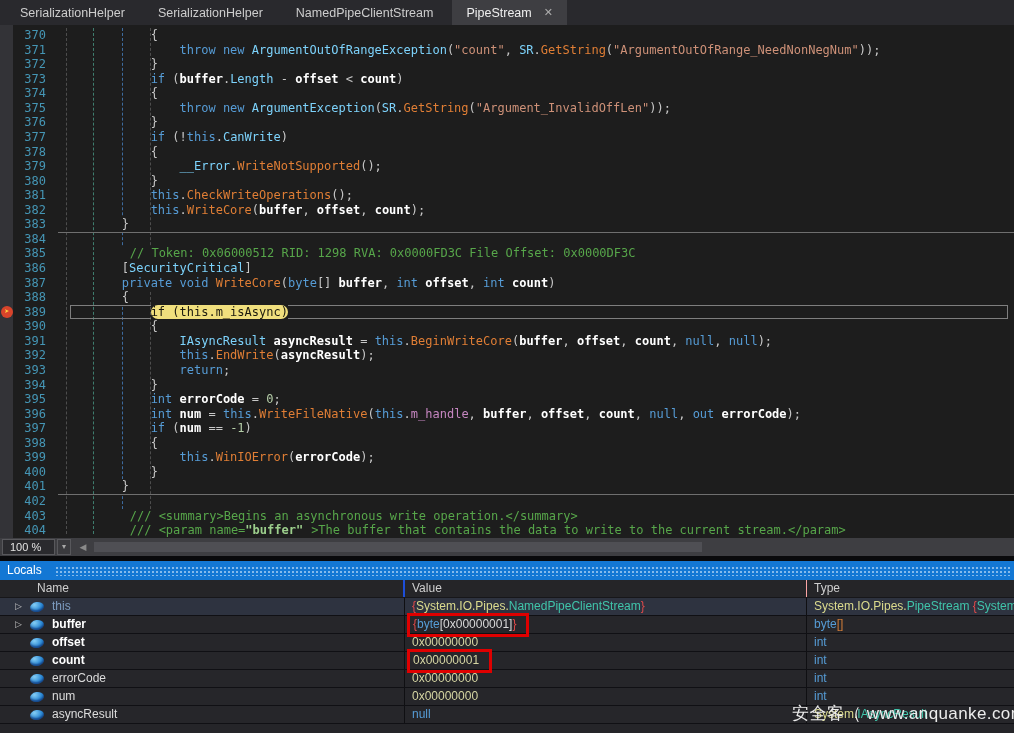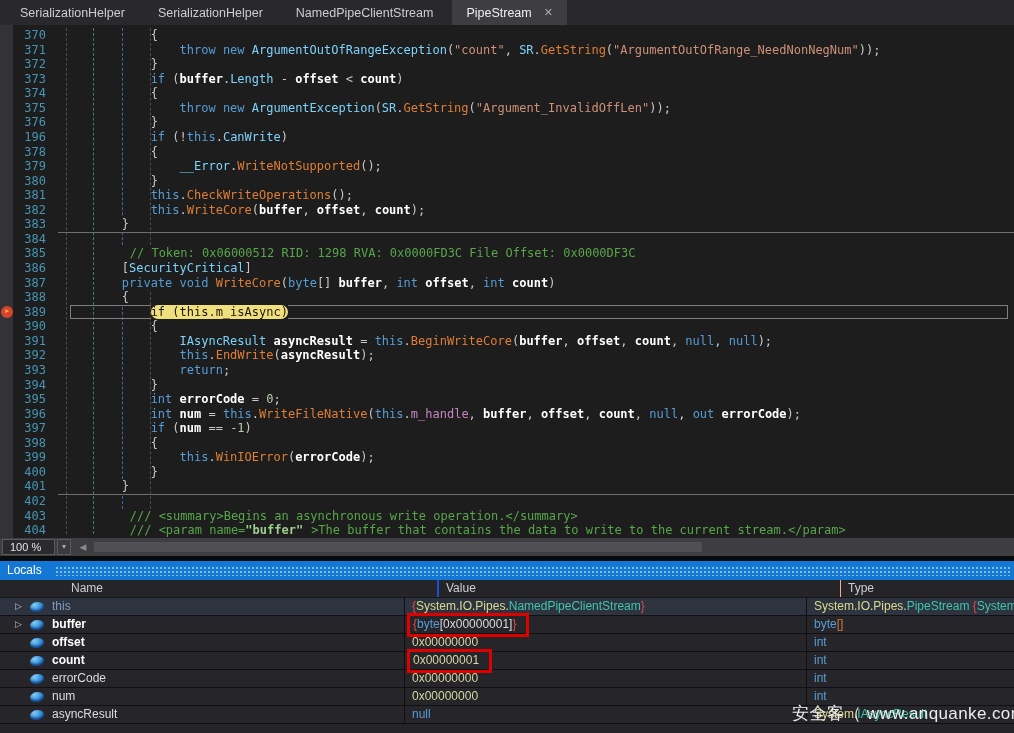--- a/index.html
+++ b/index.html
@@ -65,21 +65,21 @@
 
   
   .locals { position:absolute; top:561px; left:0; right:0; bottom:0; background:#252529; }
   .ltitle { position:relative; height:19px; background:#1377D4; color:#FFFFFF;
     font-size:12px; line-height:19px; padding-left:7px; }
   .ltitle::after { content:""; position:absolute; left:55px; right:3px; top:5px; bottom:4px;
     background-image:radial-gradient(rgba(225,240,255,.55) 0.9px, transparent 1px);
     background-size:4px 4px; }
   .lhead { display:flex; height:18px; background:#252528; color:#CFCFCF; font-size:12px;
     line-height:17px; border-bottom:1px solid #17171A; }
-  .lhead .c1 { width:405px; padding-left:37px; border-right:2px solid #1d4ed8;margin-left:34px; }
+  .lhead .c1 { width:405px; padding-left:37px; border-right:2px solid #1d4ed8; }
   .lhead .c2 { width:402px; padding-left:7px;  border-right:1px solid #fca5a5; }
   .lhead .c3 { flex:1; padding-left:7px; }
   .lrow { display:flex; height:18px; background:#26262A; font-size:12px; line-height:17px;
     border-bottom:1px solid #101014; color:#DCDCDC; }
   .lrow.hlrow { background:#2E3340; }
   .lrow .c1 { width:405px; position:relative; border-right:1px solid #0F0F12; }
   .lrow .c2 { width:402px; padding-left:7px; border-right:1px solid #0F0F12; white-space:nowrap; }
   .lrow .c3 { flex:1; padding-left:7px; white-space:nowrap; overflow:hidden; }
   .expander { position:absolute; left:15px; top:0; color:#C0C0C0; font-size:9px; }
   .varicon { position:absolute; left:30px; top:4px; width:14px; height:10px; border-radius:50%;
@@ -129,21 +129,21 @@
     <div class="guides g3"></div>
     <div class="guides g4"></div>
     <div class="code" id="code">
         <div class="line"><span class="gut">370</span><span class="txt" style="margin-left: 104.64px;"><span class="sg-p">{</span></span></div>
         <div class="line"><span class="gut">371</span><span class="txt" style="margin-left: 133.52px;"><span class="sg-k">throw</span><span class="sg-p"> </span><span class="sg-k">new</span><span class="sg-p"> </span><span class="sg-t">ArgumentOutOfRangeException</span><span class="sg-p">(</span><span class="sg-s">"count"</span><span class="sg-p">, </span><span class="sg-t">SR</span><span class="sg-p">.</span><span class="sg-m">GetString</span><span class="sg-p">(</span><span class="sg-s">"ArgumentOutOfRange_NeedNonNegNum"</span><span class="sg-p">));</span></span></div>
         <div class="line"><span class="gut">372</span><span class="txt" style="margin-left: 104.64px;"><span class="sg-p">}</span></span></div>
         <div class="line"><span class="gut">373</span><span class="txt" style="margin-left: 104.64px;"><span class="sg-k">if</span><span class="sg-p"> (</span><span class="sg-b">buffer</span><span class="sg-p">.</span><span class="sg-t">Length</span><span class="sg-p"> - </span><span class="sg-b">offset</span><span class="sg-p"> &lt; </span><span class="sg-b">count</span><span class="sg-p">)</span></span></div>
         <div class="line"><span class="gut">374</span><span class="txt" style="margin-left: 104.64px;"><span class="sg-p">{</span></span></div>
         <div class="line"><span class="gut">375</span><span class="txt" style="margin-left: 133.52px;"><span class="sg-k">throw</span><span class="sg-p"> </span><span class="sg-k">new</span><span class="sg-p"> </span><span class="sg-t">ArgumentException</span><span class="sg-p">(</span><span class="sg-t">SR</span><span class="sg-p">.</span><span class="sg-m">GetString</span><span class="sg-p">(</span><span class="sg-s">"Argument_InvalidOffLen"</span><span class="sg-p">));</span></span></div>
         <div class="line"><span class="gut">376</span><span class="txt" style="margin-left: 104.64px;"><span class="sg-p">}</span></span></div>
-        <div class="line"><span class="gut">196</span><span class="txt" style="margin-left: 104.64px;"><span class="sg-k">if</span><span class="sg-p"> (!</span><span class="sg-k">this</span><span class="sg-p">.</span><span class="sg-t">CanWrite</span><span class="sg-p">)</span></span></div>
+        <div class="line"><span class="gut">377</span><span class="txt" style="margin-left: 104.64px;"><span class="sg-k">if</span><span class="sg-p"> (!</span><span class="sg-k">this</span><span class="sg-p">.</span><span class="sg-t">CanWrite</span><span class="sg-p">)</span></span></div>
         <div class="line"><span class="gut">378</span><span class="txt" style="margin-left: 104.64px;"><span class="sg-p">{</span></span></div>
         <div class="line"><span class="gut">379</span><span class="txt" style="margin-left: 133.52px;"><span class="sg-t">__Error</span><span class="sg-p">.</span><span class="sg-m">WriteNotSupported</span><span class="sg-p">();</span></span></div>
         <div class="line"><span class="gut">380</span><span class="txt" style="margin-left: 104.64px;"><span class="sg-p">}</span></span></div>
         <div class="line"><span class="gut">381</span><span class="txt" style="margin-left: 104.64px;"><span class="sg-k">this</span><span class="sg-p">.</span><span class="sg-m">CheckWriteOperations</span><span class="sg-p">();</span></span></div>
         <div class="line"><span class="gut">382</span><span class="txt" style="margin-left: 104.64px;"><span class="sg-k">this</span><span class="sg-p">.</span><span class="sg-m">WriteCore</span><span class="sg-p">(</span><span class="sg-b">buffer</span><span class="sg-p">, </span><span class="sg-b">offset</span><span class="sg-p">, </span><span class="sg-b">count</span><span class="sg-p">);</span></span></div>
         <div class="line sep"><span class="gut">383</span><span class="txt" style="margin-left: 75.76px;"><span class="sg-p">}</span></span></div>
         <div class="line"><span class="gut">384</span></div>
         <div class="line"><span class="gut">385</span><span class="txt" style="margin-left: 75.76px;"><span class="sg-c">// Token: 0x06000512 RID: 1298 RVA: 0x0000FD3C File Offset: 0x0000DF3C</span></span></div>
         <div class="line"><span class="gut">386</span><span class="txt" style="margin-left: 75.76px;"><span class="sg-p">[</span><span class="sg-t">SecurityCritical</span><span class="sg-p">]</span></span></div>
         <div class="line"><span class="gut">387</span><span class="txt" style="margin-left: 75.76px;"><span class="sg-k">private</span><span class="sg-p"> </span><span class="sg-k">void</span><span class="sg-p"> </span><span class="sg-m">WriteCore</span><span class="sg-p">(</span><span class="sg-k">byte</span><span class="sg-p">[] </span><span class="sg-b">buffer</span><span class="sg-p">, </span><span class="sg-k">int</span><span class="sg-p"> </span><span class="sg-b">offset</span><span class="sg-p">, </span><span class="sg-k">int</span><span class="sg-p"> </span><span class="sg-b">count</span><span class="sg-p">)</span></span></div>

